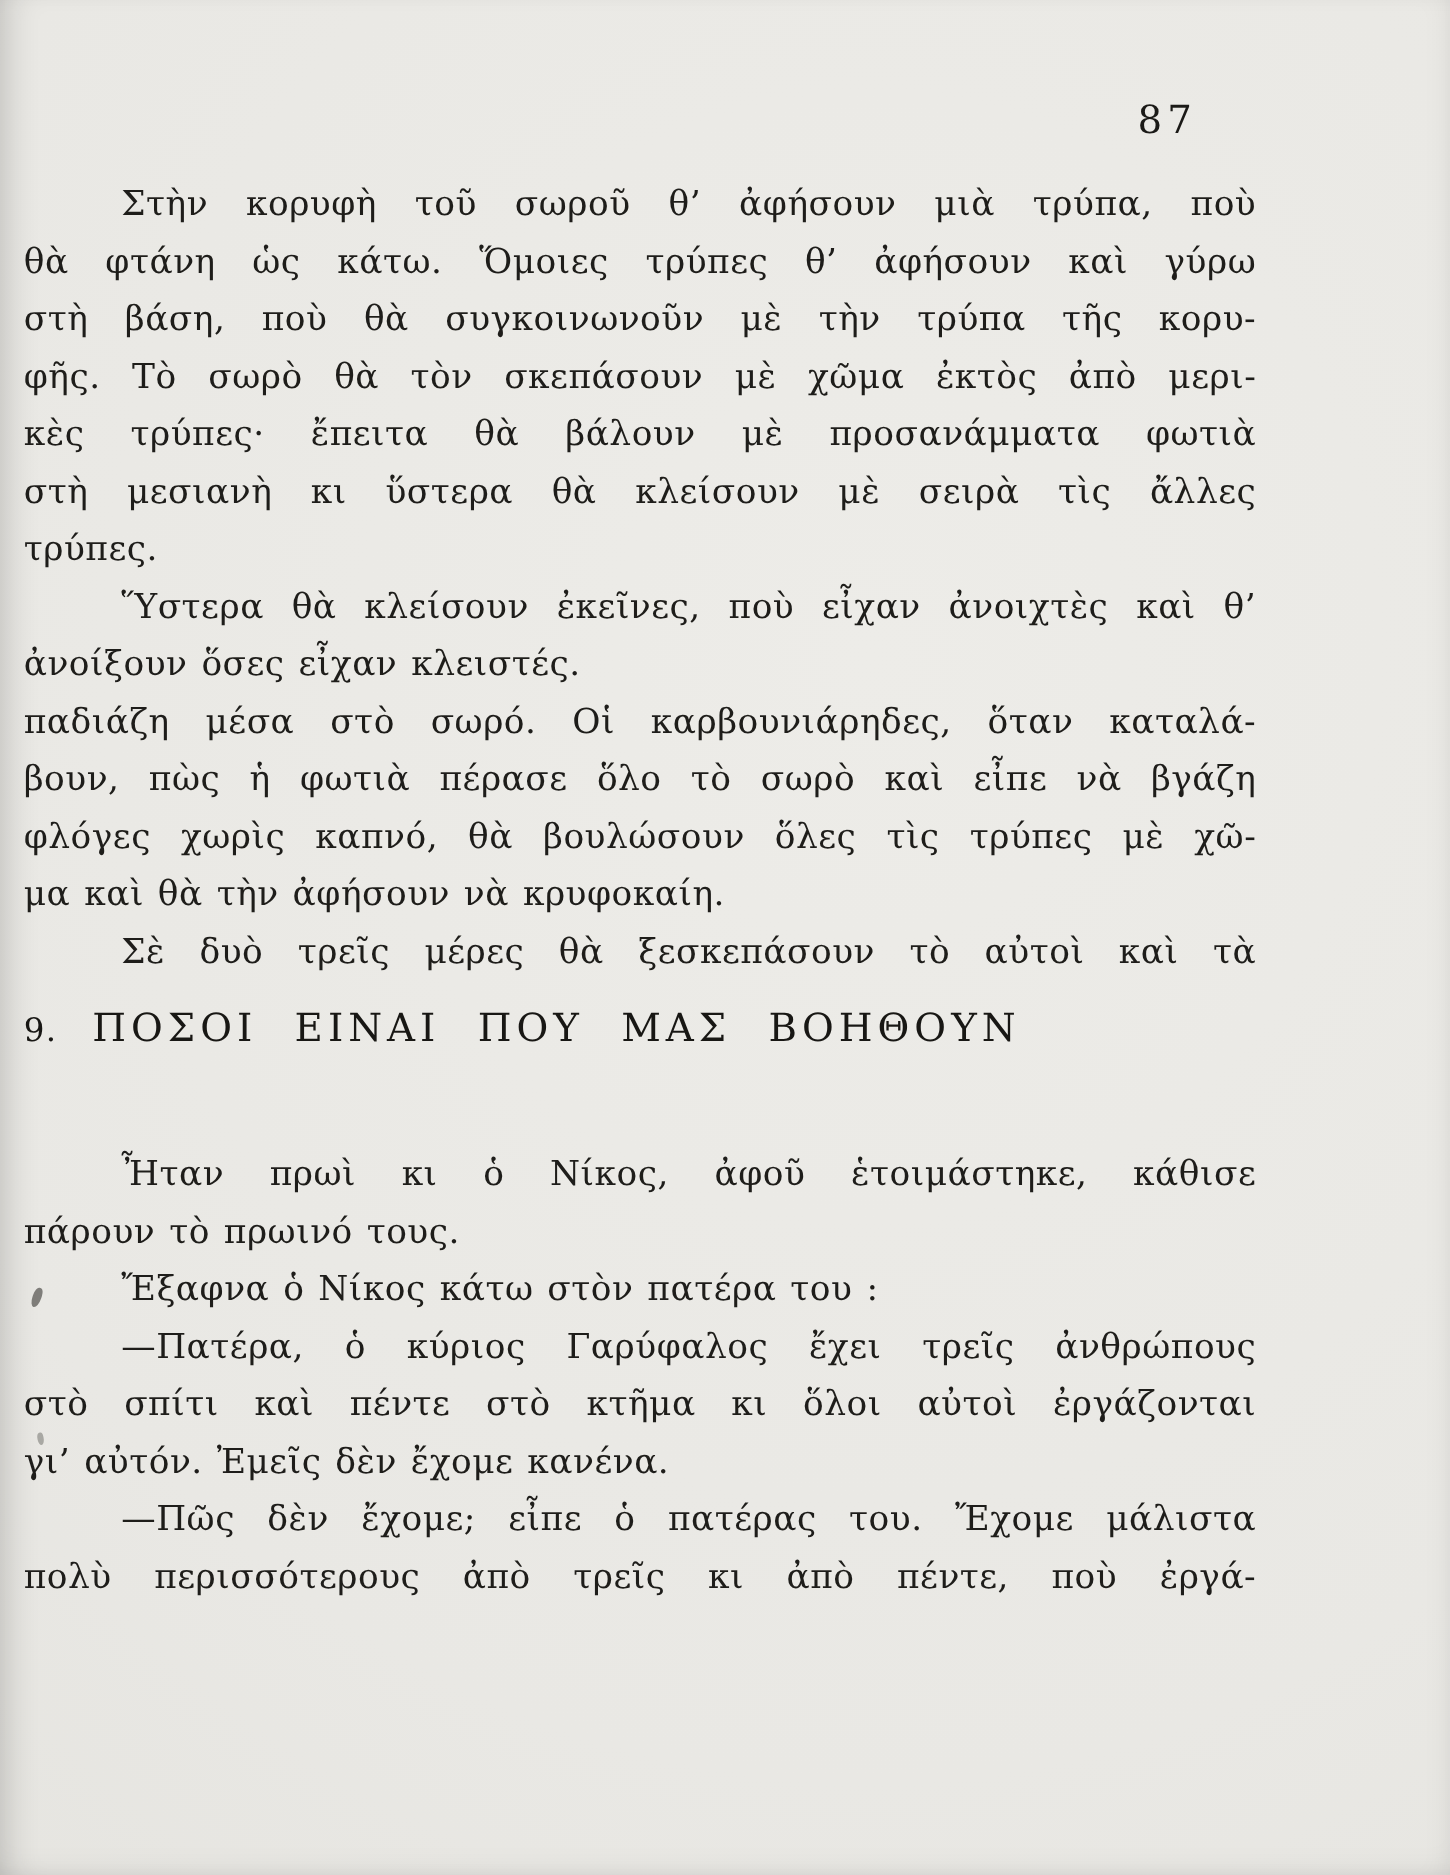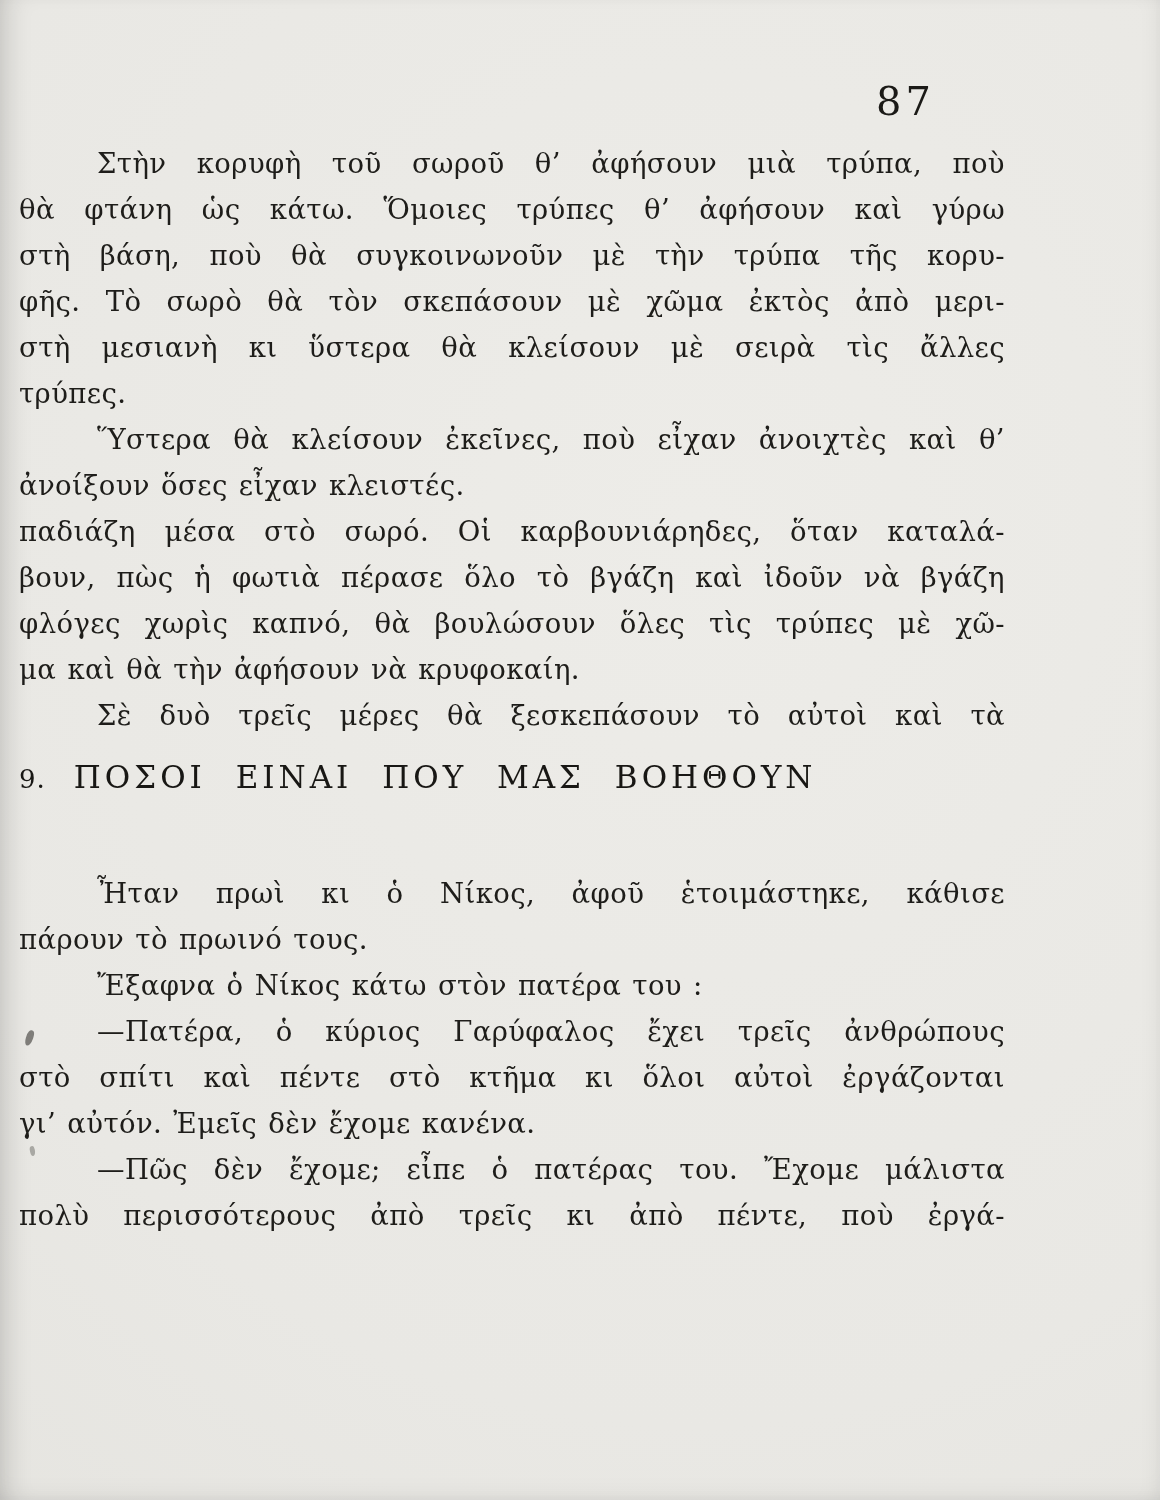--- a/index.html
+++ b/index.html
@@ -17,22 +17,22 @@
     background:
       radial-gradient(140% 120% at 60% 35%, #edece8 0%, #e9e8e4 50%, #e1e0db 100%);
     box-shadow:
       inset 22px 0 30px -20px rgba(0,0,0,0.20),
       inset -14px 0 26px -18px rgba(0,0,0,0.10),
       inset 0 -18px 30px -22px rgba(0,0,0,0.10);
   }
   .pageno {
     position: absolute;
     top: 78px;
-    left: 876px;
-    font-size: 40px;
+    left: 910px;
+    font-size: 31px;
     letter-spacing: 4px;
     color: #1b1a17;
   }
   .textblock {
     position: absolute;
     left: 19px;
     top: 140px;
     width: 986px;
     font-size: 27.5px;
     line-height: 46px;
@@ -85,30 +85,31 @@
   <div class="scan-mark m2"></div>
 
   <div class="textblock">
 
     <div>
         <div class="paragraph">
           <div class="line indent">Στὴν κορυφὴ τοῦ σωροῦ θ’ ἀφήσουν μιὰ τρύπα, ποὺ</div>
           <div class="line">θὰ φτάνη ὡς κάτω. Ὅμοιες τρύπες θ’ ἀφήσουν καὶ γύρω</div>
           <div class="line">στὴ βάση, ποὺ θὰ συγκοινωνοῦν μὲ τὴν τρύπα τῆς κορυ-</div>
           <div class="line">φῆς. Τὸ σωρὸ θὰ τὸν σκεπάσουν μὲ χῶμα ἐκτὸς ἀπὸ μερι-</div>
+          <div class="line">κὲς τρύπες· ἔπειτα θὰ βάλουν μὲ προσανάμματα φωτιὰ</div>
           <div class="line">στὴ μεσιανὴ κι ὕστερα θὰ κλείσουν μὲ σειρὰ τὶς ἄλλες</div>
           <div class="line plain">τρύπες.</div>
         </div>
         <div class="paragraph">
           <div class="line indent">Ὕστερα θὰ κλείσουν ἐκεῖνες, ποὺ εἶχαν ἀνοιχτὲς καὶ θ’</div>
           <div class="line plain">ἀνοίξουν ὅσες εἶχαν κλειστές.</div>
         </div>
         <div class="paragraph">
           <div class="line">παδιάζη μέσα στὸ σωρό. Οἱ καρβουνιάρηδες, ὅταν καταλά-</div>
-          <div class="line">βουν, πὼς ἡ φωτιὰ πέρασε ὅλο τὸ βγάζη καὶ ἰδοῦν νὰ βγάζη</div>
+          <div class="line">βουν, πὼς ἡ φωτιὰ πέρασε ὅλο τὸ σωρὸ καὶ εἶπε νὰ βγάζη</div>
           <div class="line">φλόγες χωρὶς καπνό, θὰ βουλώσουν ὅλες τὶς τρύπες μὲ χῶ-</div>
           <div class="line plain">μα καὶ θὰ τὴν ἀφήσουν νὰ κρυφοκαίη.</div>
         </div>
         <div class="paragraph">
           <div class="line indent">Σὲ δυὸ τρεῖς μέρες θὰ ξεσκεπάσουν τὸ αὐτοὶ καὶ τὰ</div>
         </div>
       </div>
 
     <div class="heading">
       <span class="heading-num">9.</span><span>ΠΟΣΟΙ ΕΙΝΑΙ ΠΟΥ ΜΑΣ ΒΟΗΘΟΥΝ</span>

